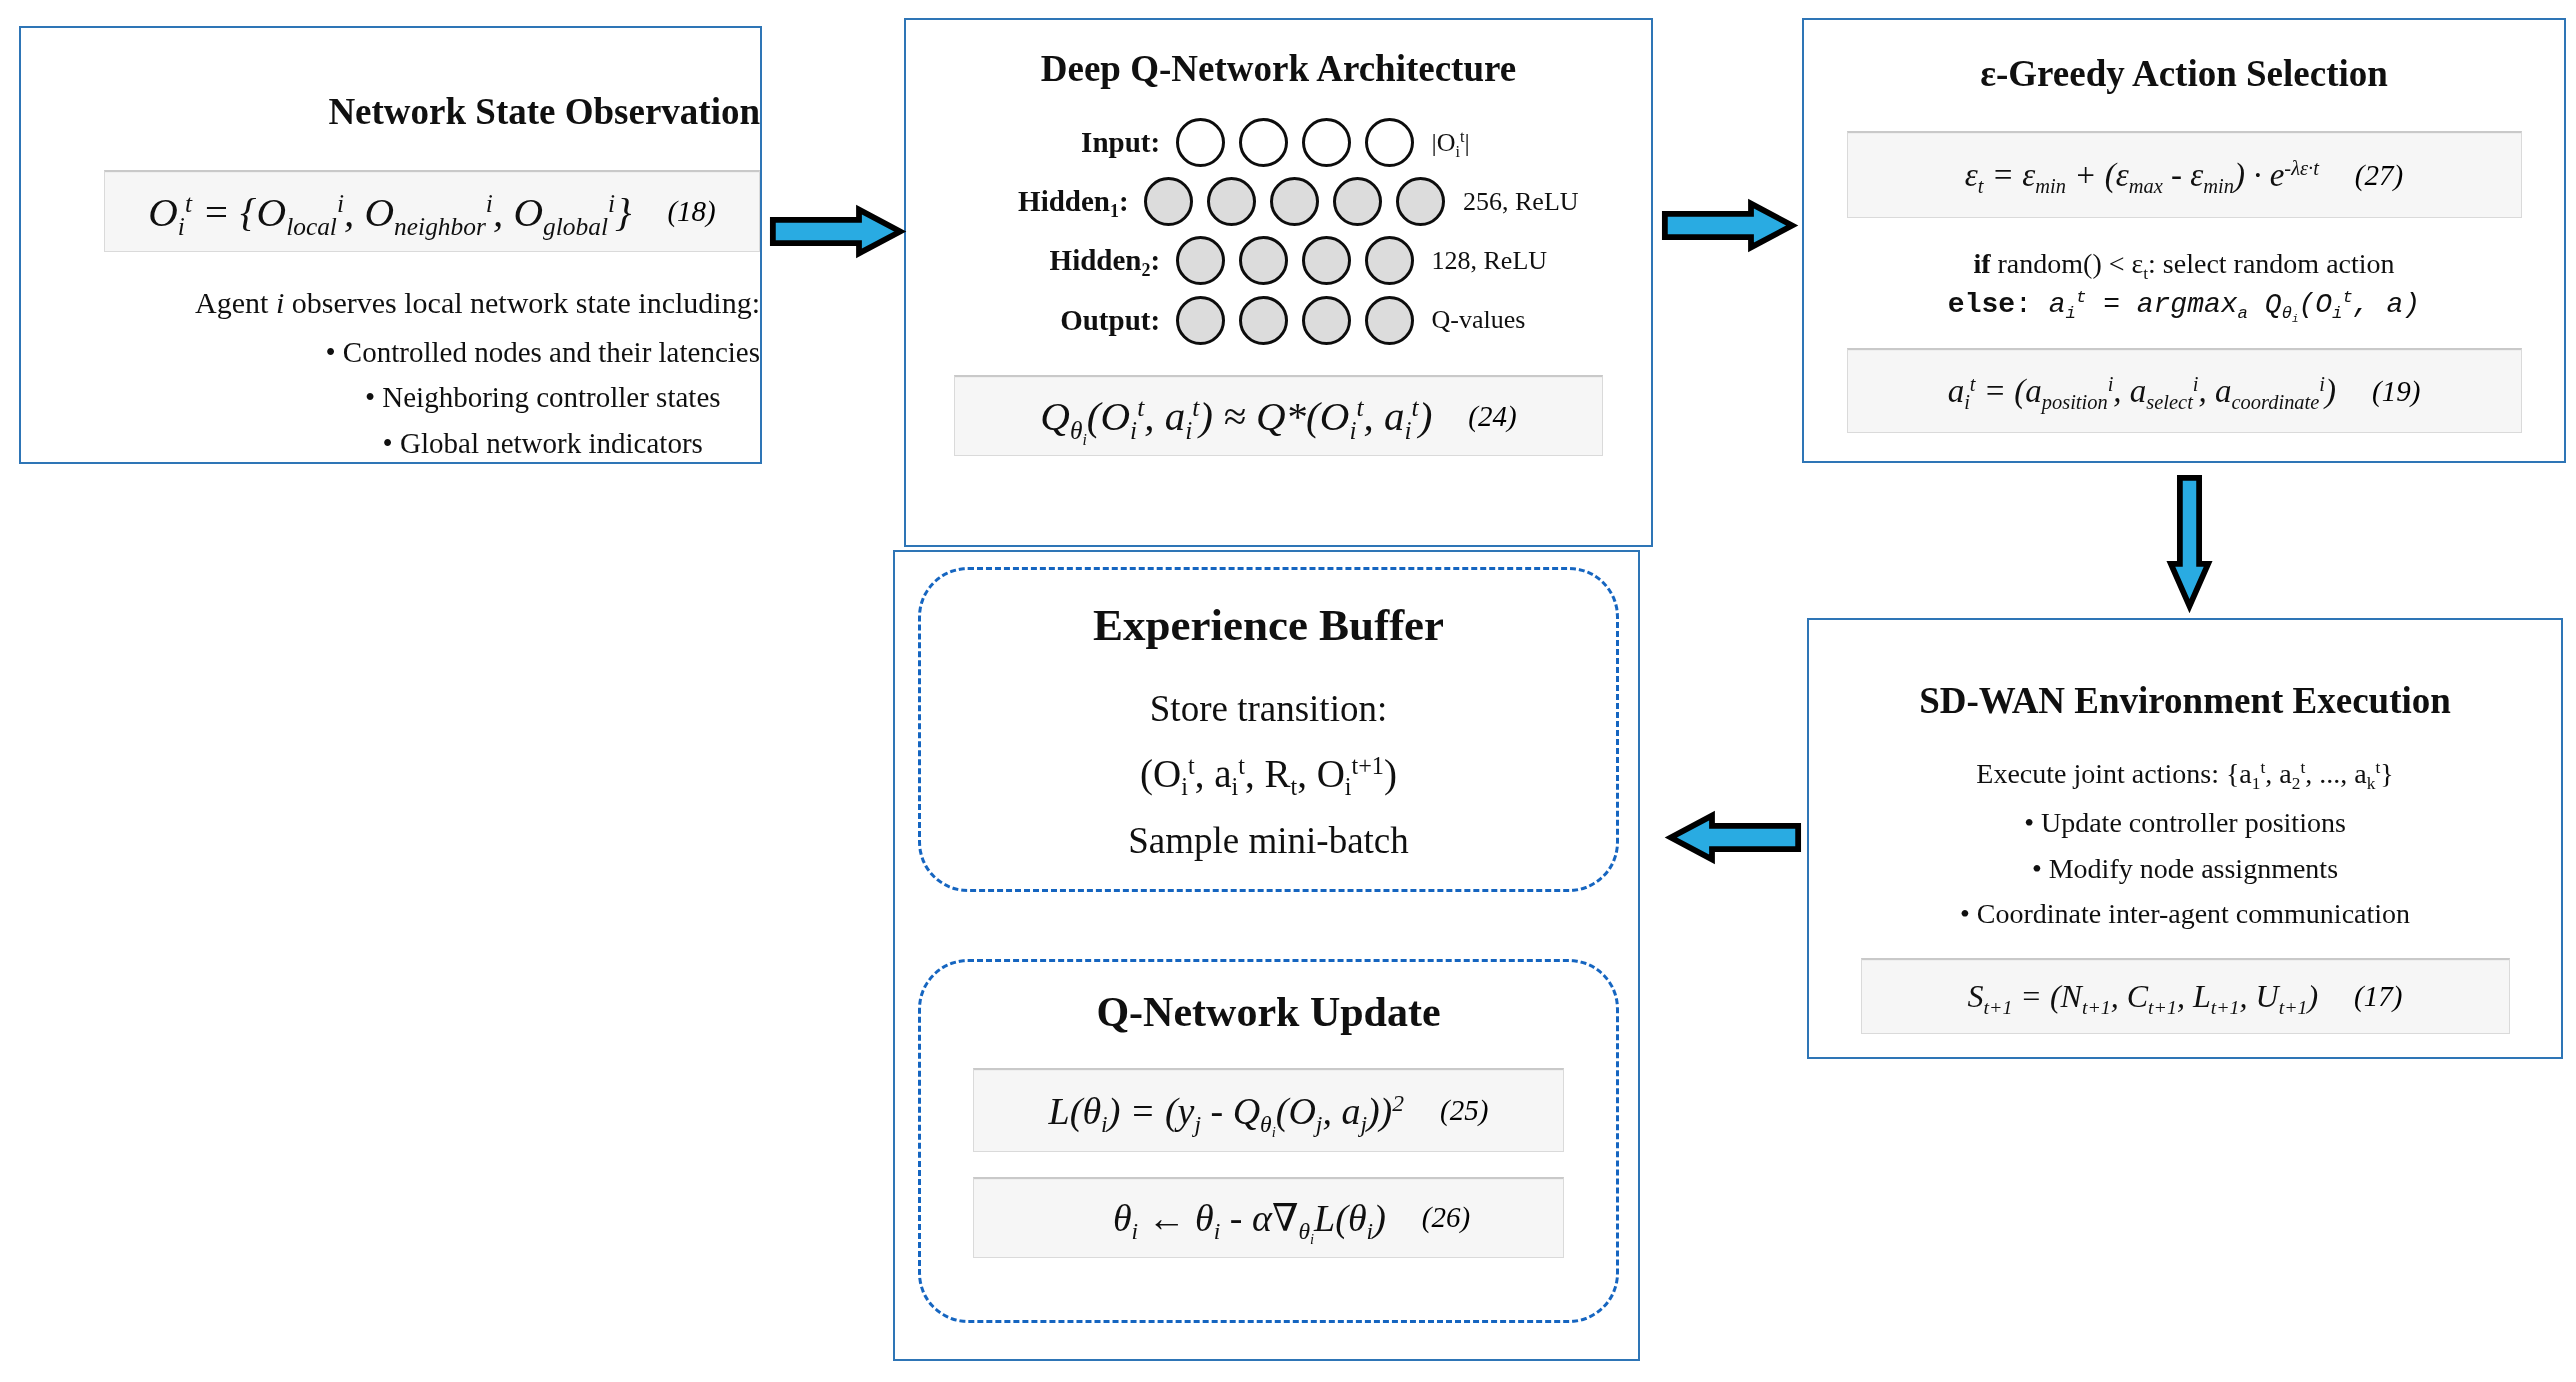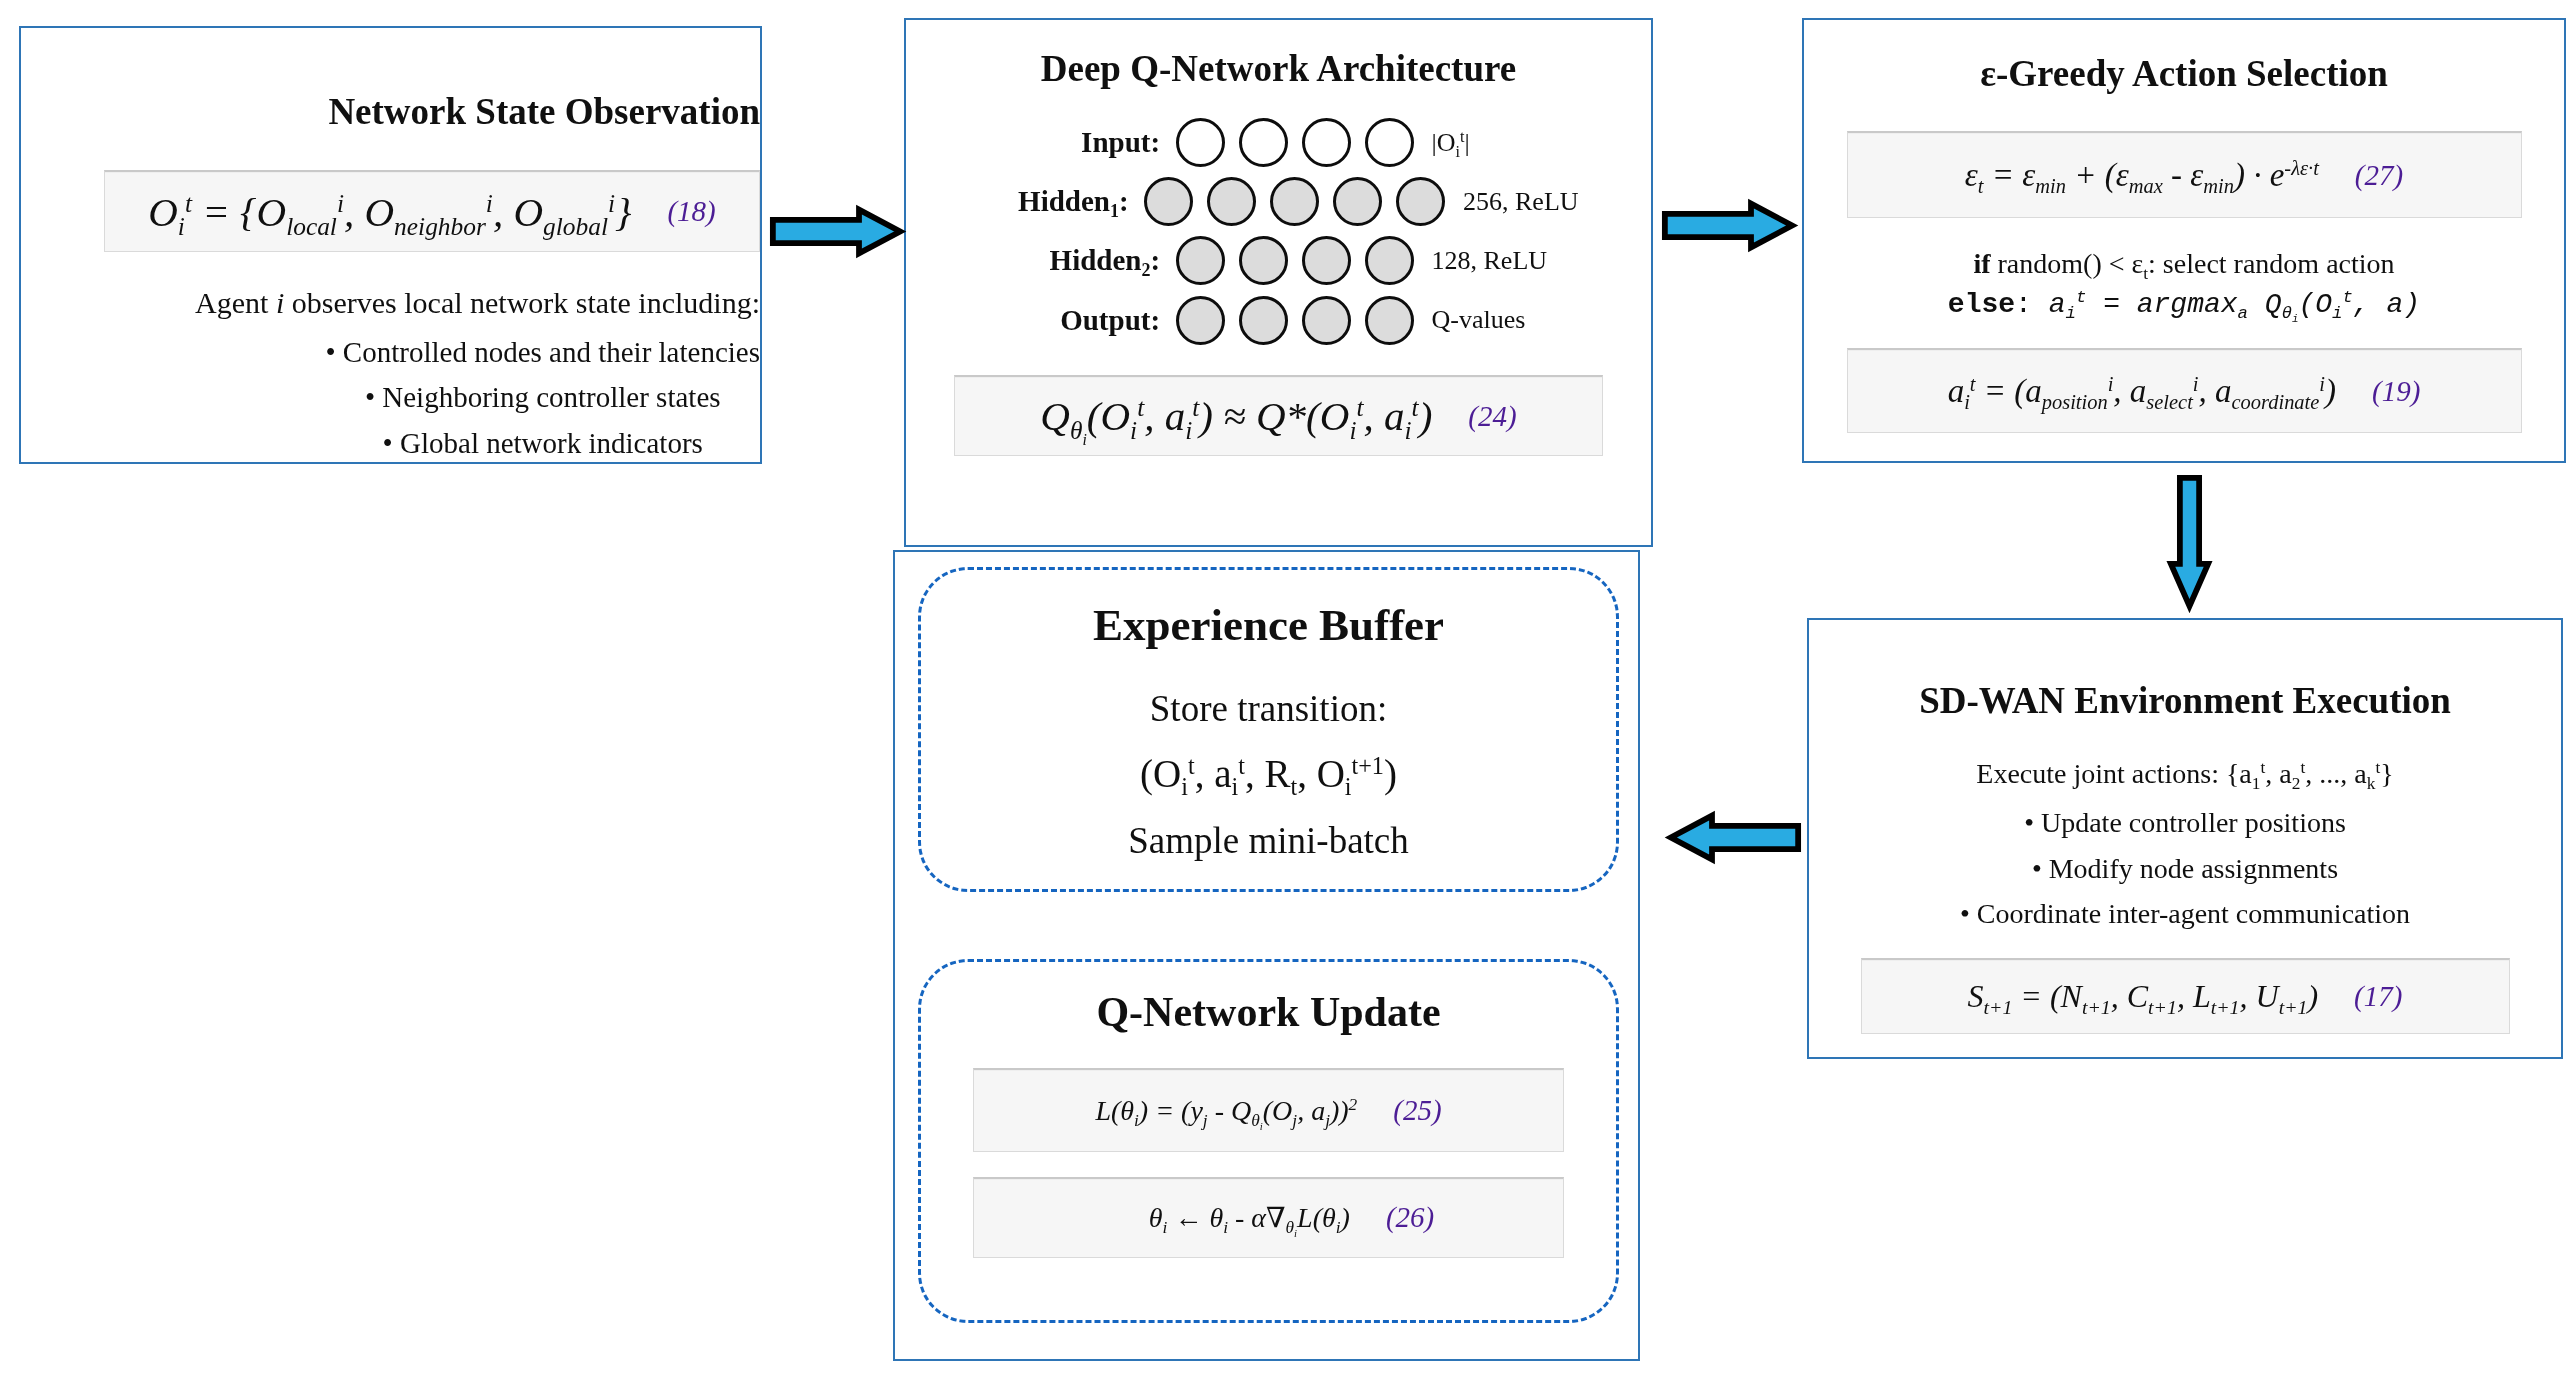--- a/index.html
+++ b/index.html
@@ -29,21 +29,21 @@
   .big-title{font-weight:bold;font-size:45px;line-height:1.15;}
 
   .formula-box{
     background:var(--formula-bg);
     border:1.9px solid #DADADA;
     border-top:2.6px solid var(--formula-border);
     display:flex;align-items:center;justify-content:center;
     box-shadow:0 0.6px 0 #e8e8e8 inset;
   }
   .formula-main{font-style:italic;font-size:41px;white-space:nowrap;}
-  .eq-no{font-style:italic;font-size:29px;color:#4c1d95;margin-left:36px;white-space:nowrap;}
+  .eq-no{font-style:italic;font-size:29px;color:#000000;margin-left:36px;white-space:nowrap;}
   sub,sup{font-size:62%;line-height:0;}
   sub{vertical-align:-0.35em;}
   sup{vertical-align:0.55em;}
 
   .body-line{font-size:30px;line-height:1.25;}
   .bullet-line{font-size:29px;line-height:1.28;margin-top:8.4px;}
 
   
   .node-observation{left:19px;top:26px;width:743px;height:438px;padding-top:62px;align-items:flex-end;}
   .node-observation .formula-box{margin-top:36px;width:656px;height:82px;}
@@ -88,21 +88,21 @@
     background:#fff;
   }
   .buffer-box{top:15.4px;height:325px;padding-top:30px;}
   .update-box{top:407px;height:364px;padding-top:26px;}
   .buffer-box .store{margin-top:35px;font-size:37px;}
   .buffer-box .tuple{margin-top:20.6px;font-size:39px;}
   .buffer-box .sample{margin-top:23px;font-size:37px;}
   .update-box .big-title{font-size:42px;}
   .update-box .formula-box{margin-top:32px;width:591px;height:84px;}
   .update-box .formula-box.second{margin-top:24.4px;height:81px;padding-left:46px;}
-  .update-box .formula-main{font-size:28px;text-align:center;}
+  .update-box .formula-main{font-size:38px;text-align:center;}
 
   
   .arrow{position:absolute;}
   .arrow svg{display:block;overflow:visible;}
   .arrow-shape{fill:var(--arrow-fill);stroke:var(--arrow-outline);stroke-width:9px;stroke-linejoin:miter;}
   .arrow-1{left:769px;top:207px;}
   .arrow-2{left:1661px;top:201px;}
   .arrow-3{left:2167px;top:474px;}
   .arrow-4{left:1667px;top:813px;}
 </style>

